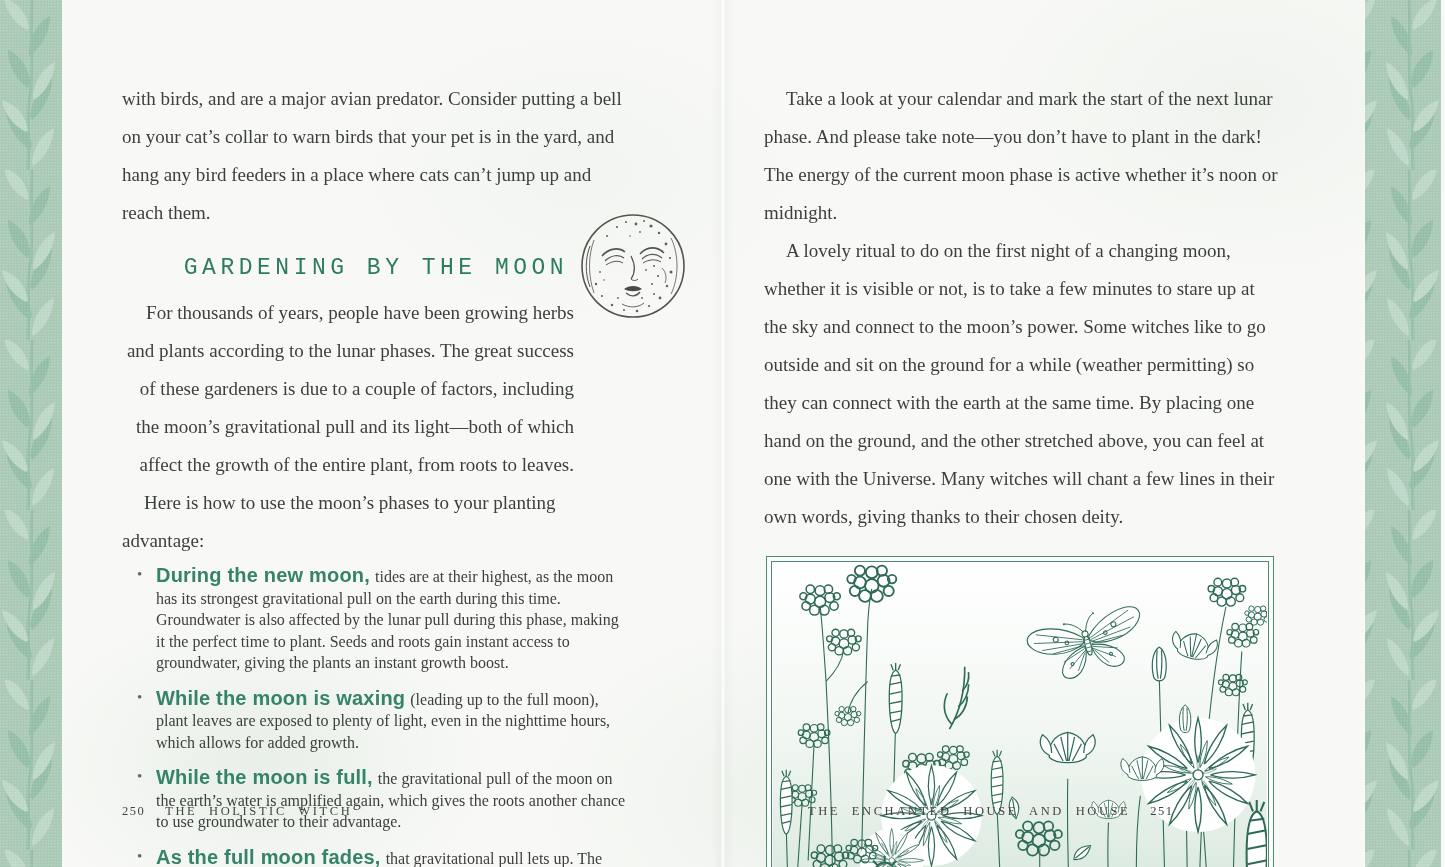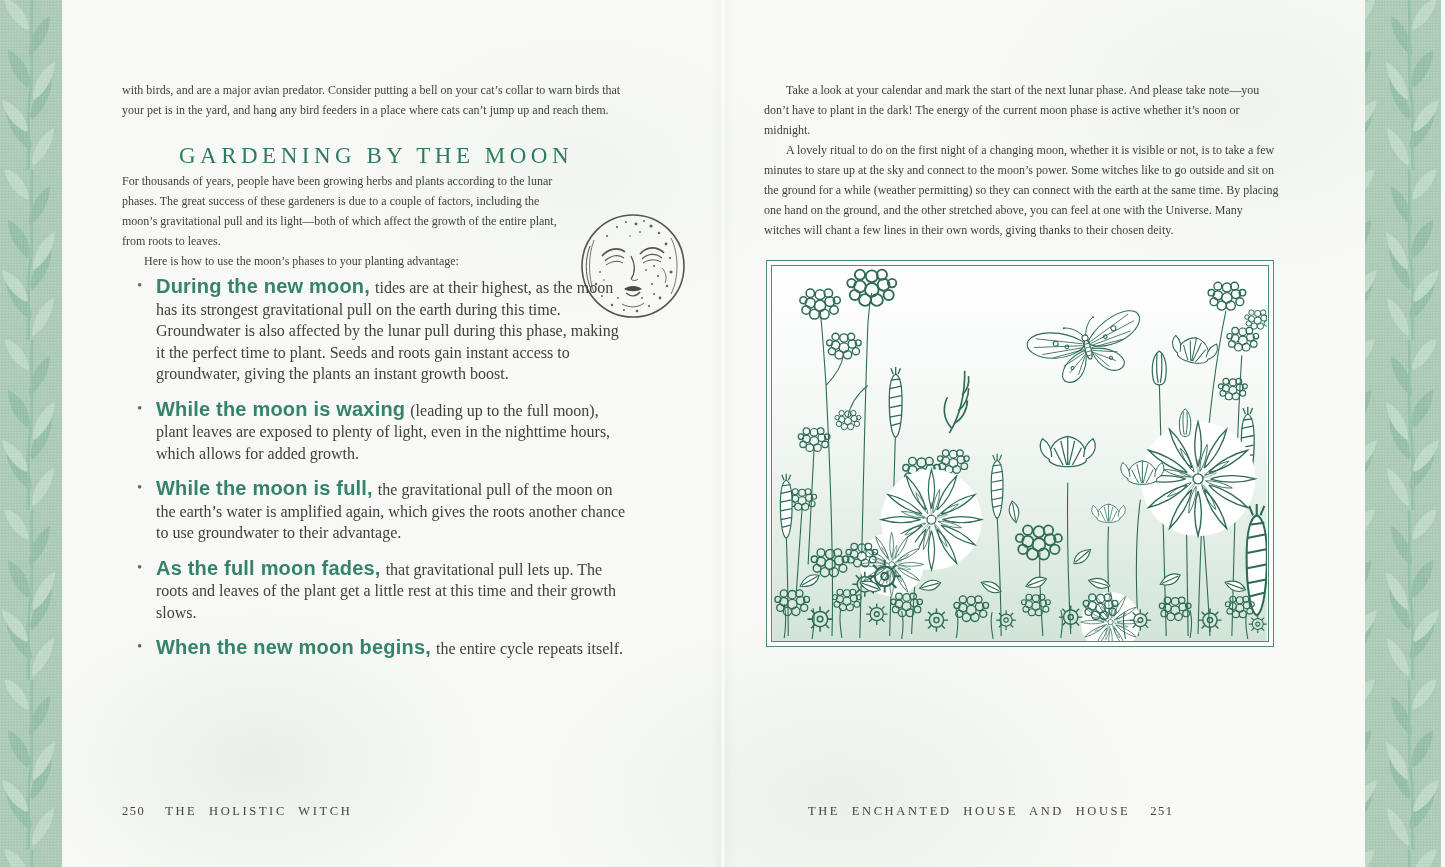--- a/index.html
+++ b/index.html
@@ -15,27 +15,27 @@
     color:#3c403c;
   }
   .band{position:absolute;top:0;height:867px;display:block;}
   .band-left{left:0;}
   .band-right{right:4px;}
   .gutter{position:absolute;left:712px;top:0;width:22px;height:867px;
     background:linear-gradient(90deg,rgba(0,0,0,0) 0%,rgba(110,130,115,.05) 38%,rgba(255,255,255,.85) 50%,rgba(110,130,115,.05) 62%,rgba(0,0,0,0) 100%);}
   .page{position:absolute;top:80px;}
   .page-left{left:122px;width:508px;}
   .page-right{left:764px;width:515px;}
-  p{margin:0;font-size:12px;line-height:20px;}
+  p{margin:0;font-size:19px;line-height:38px;}
   .heading{
     margin:22px 0 0;text-align:center;font-weight:500;
     font-size:23px;line-height:28px;letter-spacing:4.5px;color:#2c7c5d;
-    font-family:Liberation Serif, serif;
+    font-family:Liberation Mono, monospace;
   }
-  .para-moon{margin-top:1px;width:452px;}
+  .para-moon{margin-top:12px;width:452px;text-align:right;}
   .moon-illustration{position:absolute;left:452px;top:126px;width:118px;height:120px;}
   .lead-in{ text-indent:22px; }
   .indent{ text-indent:22px; }
   ul.moon-bullets{list-style:none;margin:5px 0 0;padding:0;}
   ul.moon-bullets li{position:relative;padding-left:34px;margin:0 0 14px;
     font-size:16px;line-height:21.5px;}
   .bullet-dot{position:absolute;left:15px;top:-1px;color:#5d6b60;font-size:15px;}
   .bullet-lead{font-family:"Liberation Sans","DejaVu Sans",sans-serif;font-weight:700;
     font-size:20px;color:#35836a;letter-spacing:.2px;margin-right:5px;}
   .illustration-frame{margin:20px 0 0 2px;width:508px;box-sizing:border-box;

